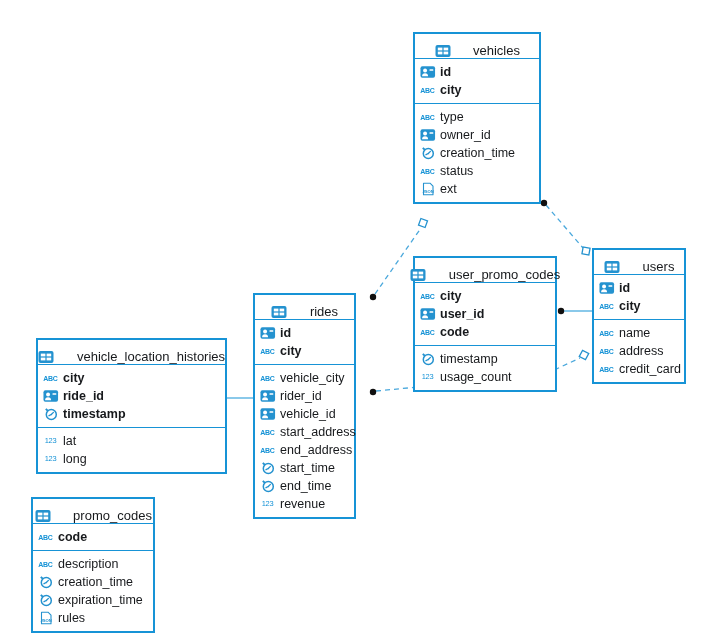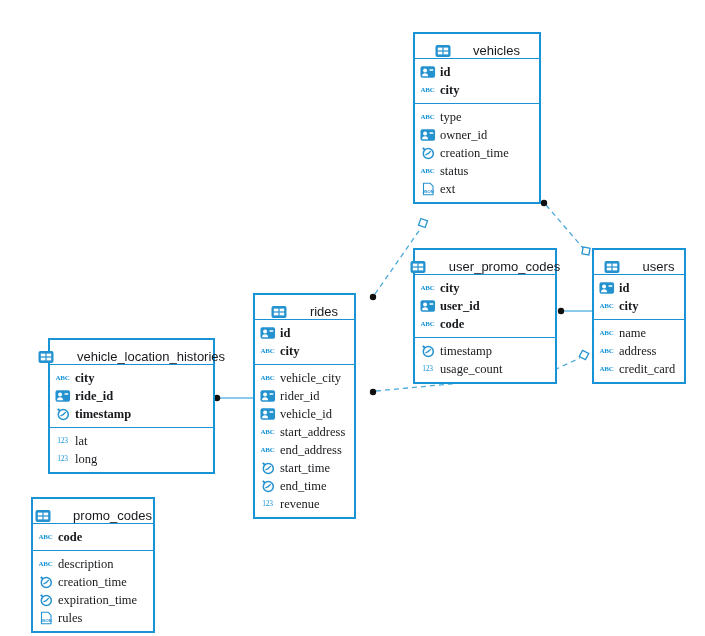--- a/index.html
+++ b/index.html
@@ -11,21 +11,21 @@
     box-sizing:border-box;
     background:#fff;
     border:2px solid #1793d6;
   }
   .t-header{
     height:24px;
     display:flex;align-items:flex-end;justify-content:center;gap:22px;
     border-bottom:1.5px solid #1793d6;
     font-size:13px;
   }
-  .t-section{padding:4px 0;font-family:Liberation Serif, serif;}
+  .t-section{padding:4px 0;}
   .t-section.pk{border-bottom:1.5px solid #1793d6;}
   .row{
     height:18px;
     display:flex;align-items:center;gap:4px;
     padding:0 4px;
     font-size:12.5px;
     white-space:nowrap;
   }
   .row.pk{font-weight:bold;}
   .icon{width:17px;height:14px;flex:0 0 17px;display:flex;align-items:center;justify-content:center;}
@@ -151,21 +151,21 @@
         <span class="icon">
             <svg class="glyph">
               <use href="#ic-json"></use>
             </svg>
           </span>
         <span class="col-name">ext</span>
       </div>
     </div>
   </div>
 
-  <div class="db-table" style="left:413px;top:248px;width:144px;">
+  <div class="db-table" style="left:413px;top:256px;width:144px;">
     <div class="t-header">
       <span class="icon">
           <svg class="glyph">
             <use href="#ic-table"></use>
           </svg>
         </span>
       <span class="t-title">user_promo_codes</span>
     </div>
     <div class="t-section pk">
       <div class="row pk">
@@ -308,21 +308,21 @@
           </span>
         <span class="col-name">end_time</span>
       </div>
       <div class="row">
         <span class="icon num-ic">123</span>
         <span class="col-name">revenue</span>
       </div>
     </div>
   </div>
 
-  <div class="db-table" style="left:48px;top:338px;width:167px;">
+  <div class="db-table" style="left:36px;top:338px;width:191px;">
     <div class="t-header">
       <span class="icon">
           <svg class="glyph">
             <use href="#ic-table"></use>
           </svg>
         </span>
       <span class="t-title">vehicle_location_histories</span>
     </div>
     <div class="t-section pk">
       <div class="row pk">

